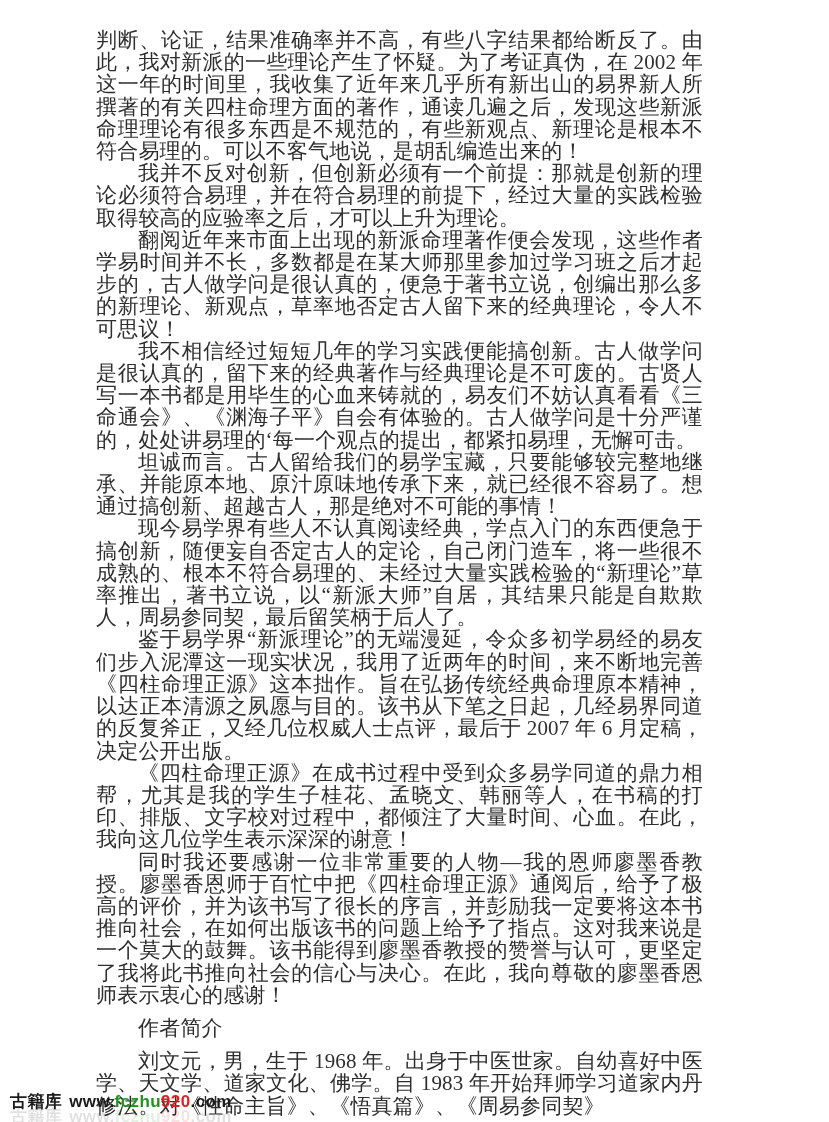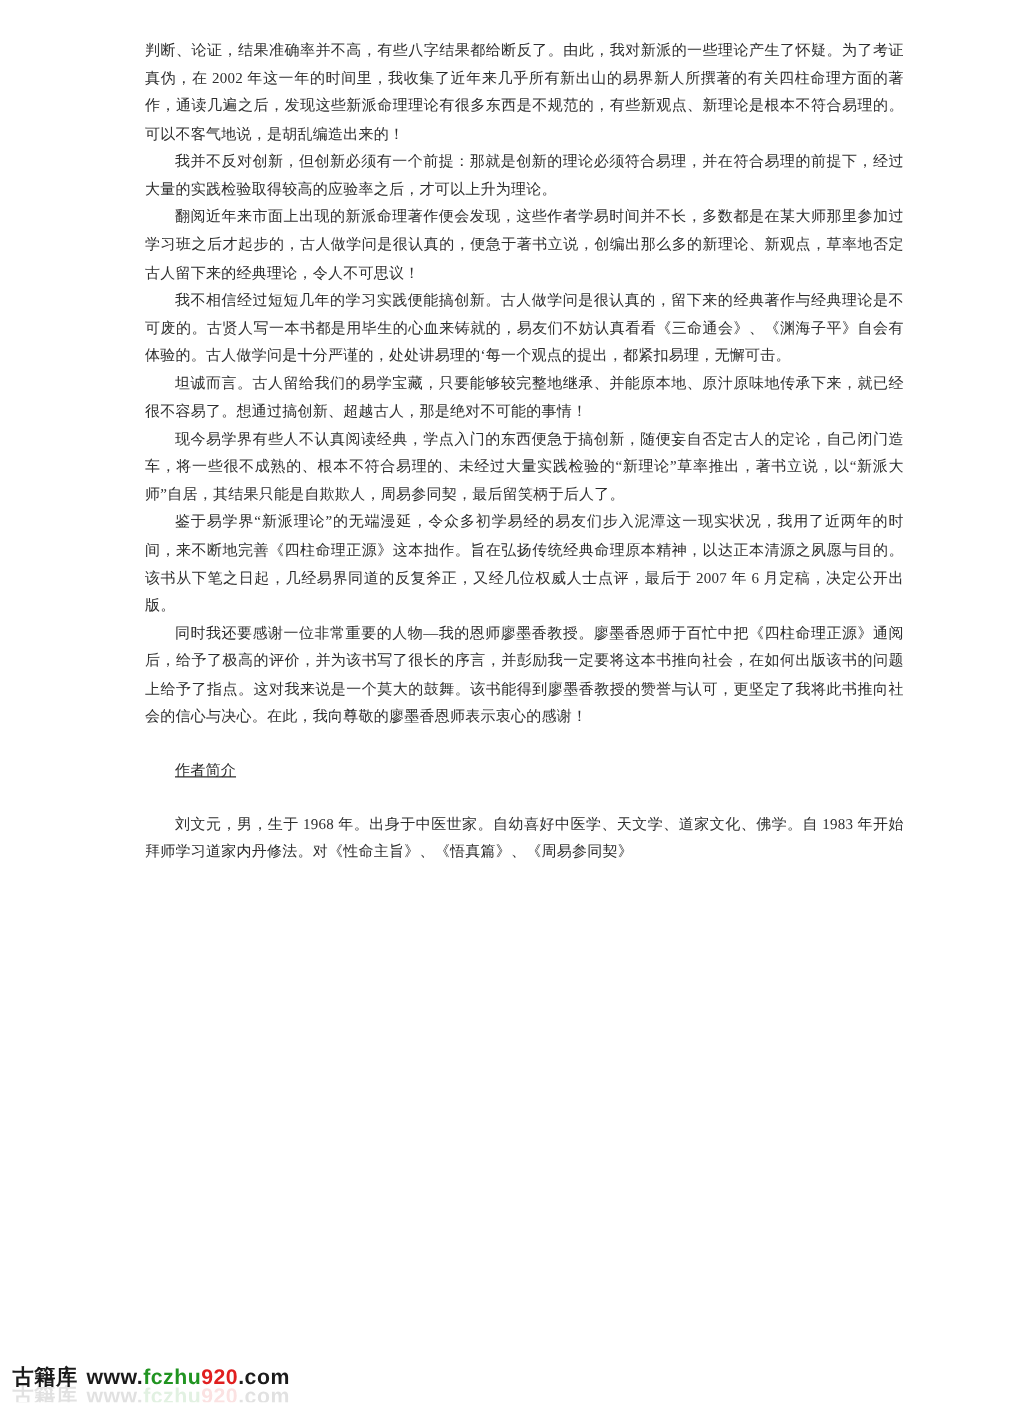--- a/index.html
+++ b/index.html
@@ -6,39 +6,38 @@
   .page {
     position: relative;
     width: 829px;
     height: 1122px;
     background: #ffffff;
     overflow: hidden;
     font-family: "Liberation Serif", "DejaVu Serif", serif;
   }
   .text-block {
     position: absolute;
-    left: 116px;
+    left: 96px;
     top: 29px;
     width: 607px;
-    font-size: 12px;
+    font-size: 21px;
     line-height: 22.2px;
     color: #2e2e2e;
     text-align: justify;
     letter-spacing: 0.2px;
   }
   .text-block p {
     margin: 0;
     text-indent: 2em;
   }
   .text-block p.continuation {
     text-indent: 0;
   }
   .text-block p.section-heading {
-    margin: 21px 0;
-    text-decoration: underline;
+    margin: 11px 0;
   }
   .watermark {
     position: absolute;
     left: 10px;
     top: 1090px;
     font-family: "Liberation Sans", "DejaVu Sans", sans-serif;
     font-size: 17px;
     font-weight: 700;
     letter-spacing: 0.4px;
     white-space: nowrap;
@@ -57,20 +56,21 @@
 <div class="page">
 
   <div class="text-block">
     <p class="continuation">判断、论证，结果准确率并不高，有些八字结果都给断反了。由此，我对新派的一些理论产生了怀疑。为了考证真伪，在 2002 年这一年的时间里，我收集了近年来几乎所有新出山的易界新人所撰著的有关四柱命理方面的著作，通读几遍之后，发现这些新派命理理论有很多东西是不规范的，有些新观点、新理论是根本不符合易理的。可以不客气地说，是胡乱编造出来的！</p>
     <p>我并不反对创新，但创新必须有一个前提：那就是创新的理论必须符合易理，并在符合易理的前提下，经过大量的实践检验取得较高的应验率之后，才可以上升为理论。</p>
     <p>翻阅近年来市面上出现的新派命理著作便会发现，这些作者学易时间并不长，多数都是在某大师那里参加过学习班之后才起步的，古人做学问是很认真的，便急于著书立说，创编出那么多的新理论、新观点，草率地否定古人留下来的经典理论，令人不可思议！</p>
     <p>我不相信经过短短几年的学习实践便能搞创新。古人做学问是很认真的，留下来的经典著作与经典理论是不可废的。古贤人写一本书都是用毕生的心血来铸就的，易友们不妨认真看看《三命通会》、《渊海子平》自会有体验的。古人做学问是十分严谨的，处处讲易理的‘每一个观点的提出，都紧扣易理，无懈可击。</p>
     <p>坦诚而言。古人留给我们的易学宝藏，只要能够较完整地继承、并能原本地、原汁原味地传承下来，就已经很不容易了。想通过搞创新、超越古人，那是绝对不可能的事情！</p>
     <p>现今易学界有些人不认真阅读经典，学点入门的东西便急于搞创新，随便妄自否定古人的定论，自己闭门造车，将一些很不成熟的、根本不符合易理的、未经过大量实践检验的“新理论”草率推出，著书立说，以“新派大师”自居，其结果只能是自欺欺人，周易参同契，最后留笑柄于后人了。</p>
     <p>鉴于易学界“新派理论”的无端漫延，令众多初学易经的易友们步入泥潭这一现实状况，我用了近两年的时间，来不断地完善《四柱命理正源》这本拙作。旨在弘扬传统经典命理原本精神，以达正本清源之夙愿与目的。该书从下笔之日起，几经易界同道的反复斧正，又经几位权威人士点评，最后于 2007 年 6 月定稿，决定公开出版。</p>
+    <p>《四柱命理正源》在成书过程中受到众多易学同道的鼎力相帮，尤其是我的学生子桂花、孟晓文、韩丽等人，在书稿的打印、排版、文字校对过程中，都倾注了大量时间、心血。在此，我向这几位学生表示深深的谢意！</p>
     <p>同时我还要感谢一位非常重要的人物—我的恩师廖墨香教授。廖墨香恩师于百忙中把《四柱命理正源》通阅后，给予了极高的评价，并为该书写了很长的序言，并彭励我一定要将这本书推向社会，在如何出版该书的问题上给予了指点。这对我来说是一个莫大的鼓舞。该书能得到廖墨香教授的赞誉与认可，更坚定了我将此书推向社会的信心与决心。在此，我向尊敬的廖墨香恩师表示衷心的感谢！</p>
     <p class="section-heading">作者简介</p>
     <p>刘文元，男，生于 1968 年。出身于中医世家。自幼喜好中医学、天文学、道家文化、佛学。自 1983 年开始拜师学习道家内丹修法。对《性命主旨》、《悟真篇》、《周易参同契》</p>
   </div>
 
   <div class="watermark">
     <span class="site" style="color: rgb(27, 27, 27);">古籍库</span><span><span style="color: rgb(27, 27, 27);">www.</span><span style="color: rgb(33, 148, 33);">fczhu</span><span style="color: rgb(224, 31, 31);">920</span><span style="color: rgb(27, 27, 27);">.com</span></span>
   </div>
 
   <div class="watermark ghost">

